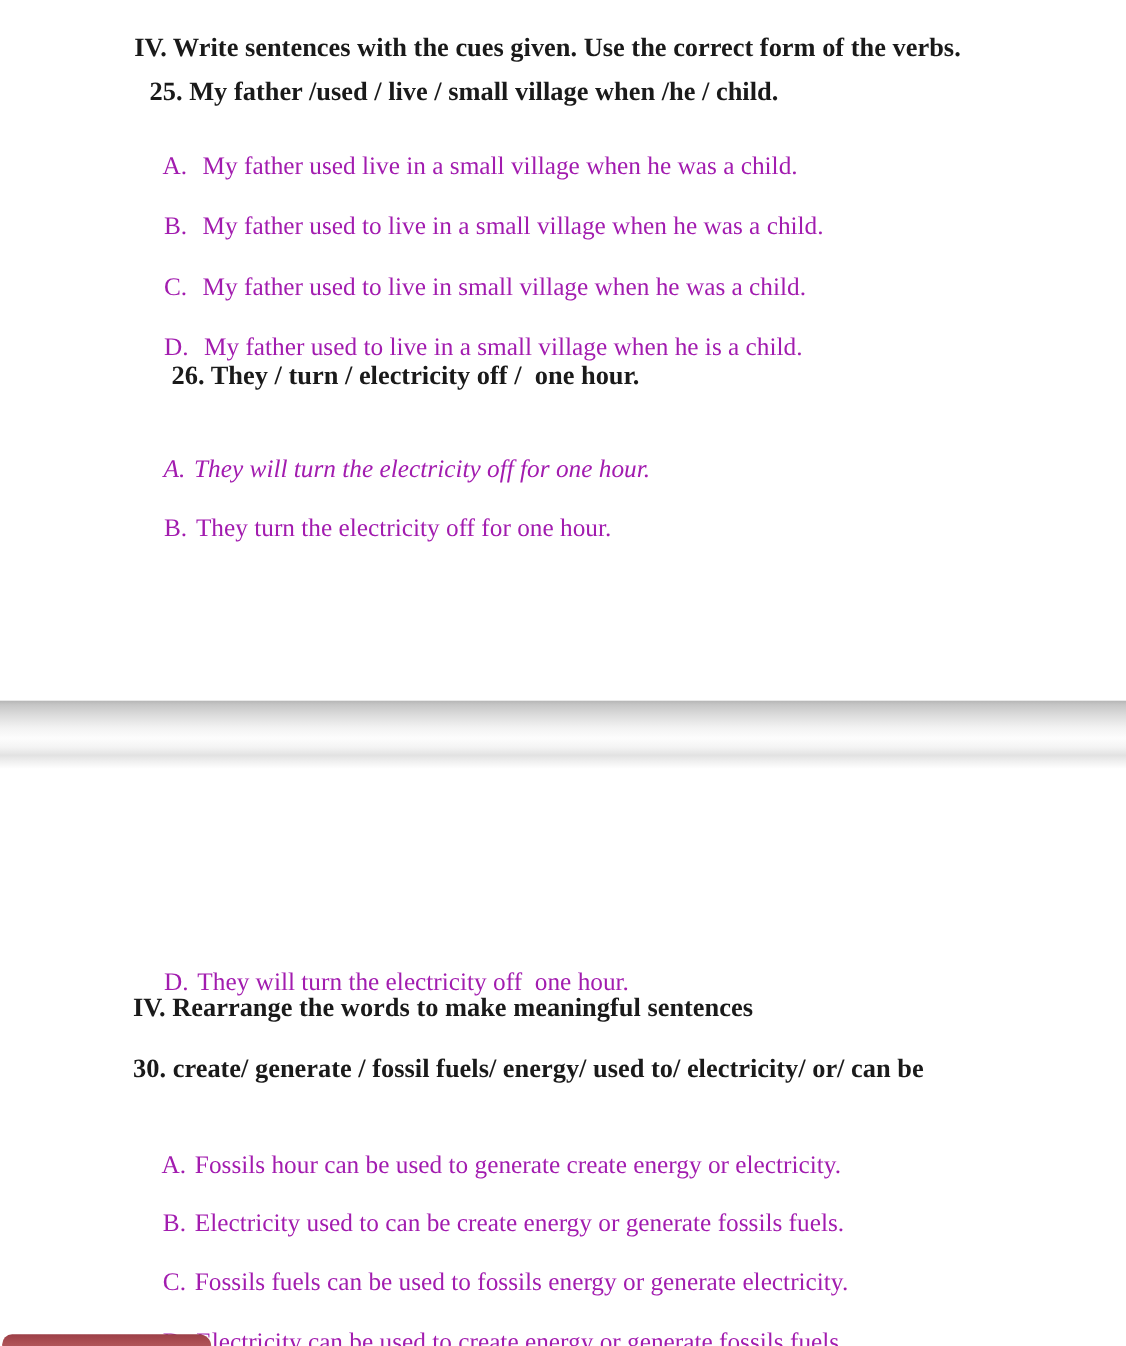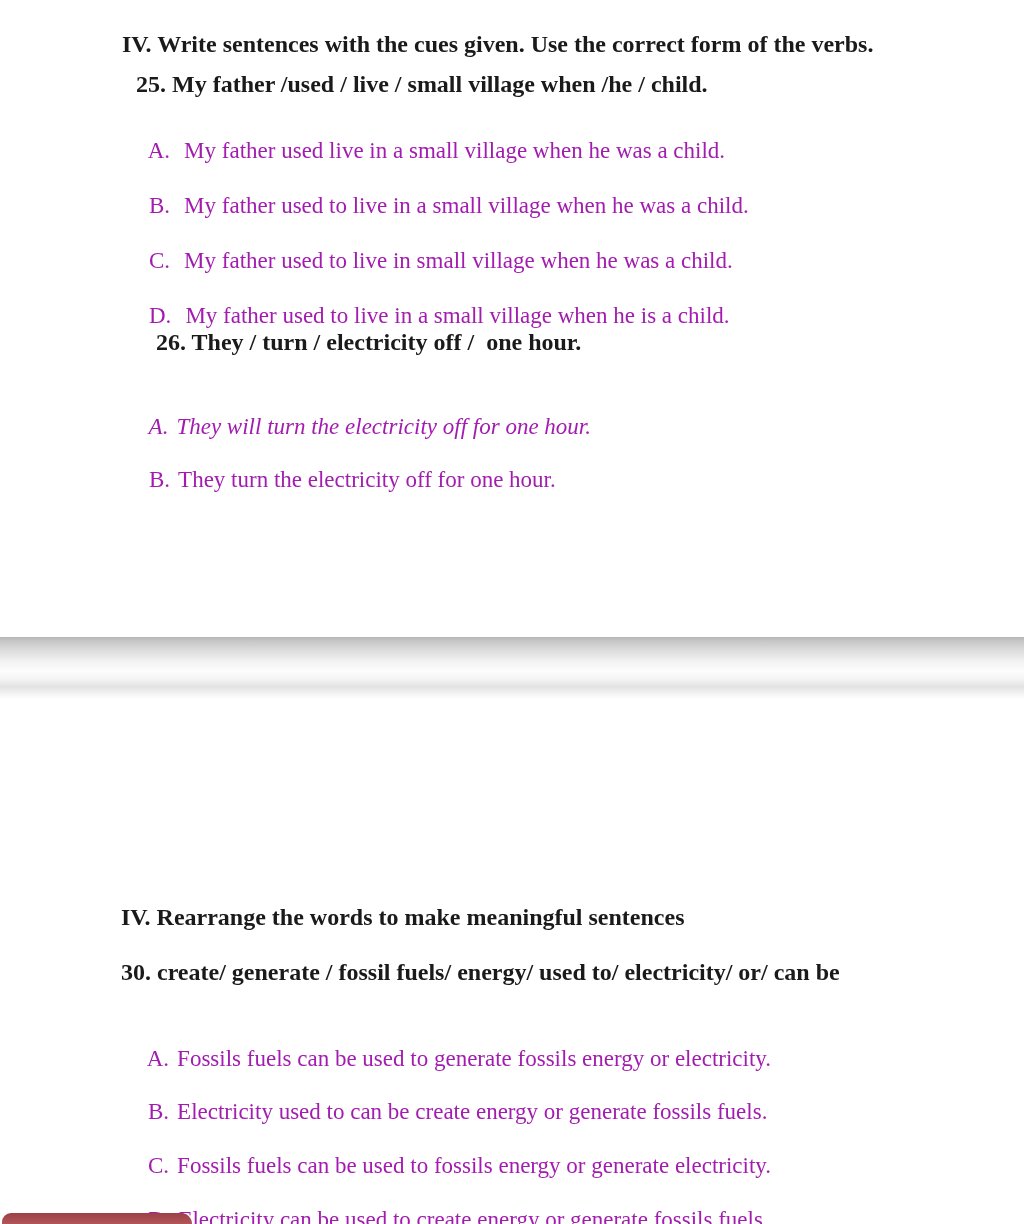--- a/index.html
+++ b/index.html
@@ -89,27 +89,30 @@
 
   <div class="doc-line" style="top:385px; left:126px;font-style:italic;">
     <span class="opt-label">A.</span><span class="opt-text">They will turn the electricity off for one hour.</span>
   </div>
   <div class="doc-line" style="top:438px; left:126px;">
     <span class="opt-label">B.</span><span class="opt-text">They turn the electricity off for one hour.</span>
   </div>
 
   <div class="page-gap"></div>
 
+  <div class="doc-line" style="top:851px; left:126px;">
+    <span class="opt-label">D.</span><span class="opt-text">They will turn the electricity off  one hour.</span>
+  </div>
 
   <div class="doc-line heading" style="top:903px; left:121px;">IV. Rearrange the words to make meaningful sentences</div>
 
   <div class="doc-line prompt" style="top:958px; left:121px;">30. create/ generate / fossil fuels/ energy/ used to/ electricity/ or/ can be</div>
 
   <div class="doc-line" style="top:1017px; left:125px;">
-    <span class="opt-label">A.</span><span class="opt-text">Fossils fuels can be used to generate fossils energy or electricity.</span>
+    <span class="opt-label">A.</span><span class="opt-text">Fossils hour can be used to generate create energy or electricity.</span>
   </div>
   <div class="doc-line" style="top:1070px; left:125px;">
     <span class="opt-label">B.</span><span class="opt-text">Electricity used to can be create energy or generate fossils fuels.</span>
   </div>
   <div class="doc-line" style="top:1124px; left:125px;">
     <span class="opt-label">C.</span><span class="opt-text">Fossils fuels can be used to fossils energy or generate electricity.</span>
   </div>
   <div class="doc-line" style="top:1178px; left:125px;">
     <span class="opt-label">D.</span><span class="opt-text">Electricity can be used to create energy or generate fossils fuels.</span>
   </div>

